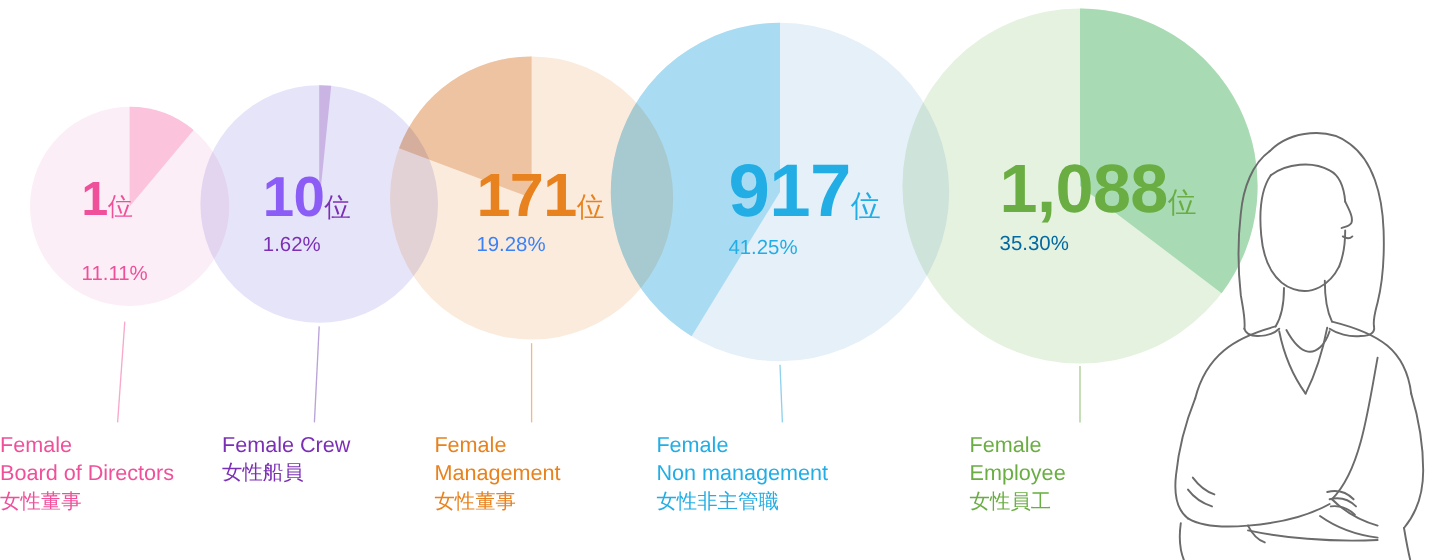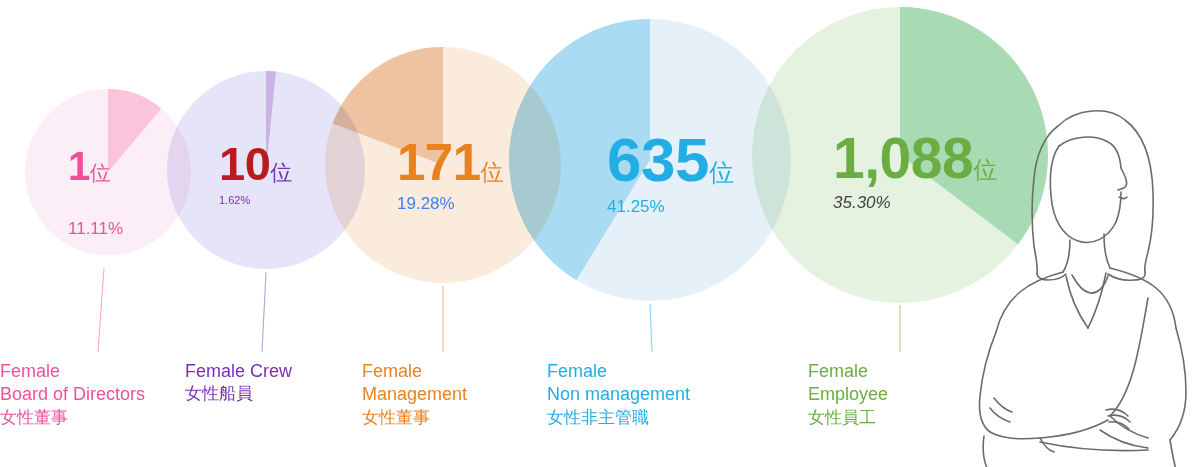--- a/index.html
+++ b/index.html
@@ -71,44 +71,44 @@
 
   <div class="valbox" style="left:68px;top:146px;">
     <div>
       <span class="num" style="font-size:40px;color:#F0509A;">1</span><span class="unit" style="font-size:21px;color:#F0509A;">位</span>
     </div>
     <div class="pct" style="font-size:17px;color:#F0509A;margin-top:33px;">11.11%</div>
   </div>
 
   <div class="valbox" style="left:219px;top:140px;">
     <div>
-      <span class="num" style="font-size:47px;color:#b91c1c;">10</span><span class="unit" style="font-size:22px;color:#7B2FB5;">位</span>
-    </div>
-    <div class="pct" style="font-size:11px;color:#7B2FB5;">1.62%</div>
+      <span class="num" style="font-size:47px;color:#8b5cf6;">10</span><span class="unit" style="font-size:22px;color:#7B2FB5;">位</span>
+    </div>
+    <div class="pct" style="font-size:17px;color:#7B2FB5;">1.62%</div>
   </div>
 
   <div class="valbox" style="left:397px;top:137px;">
     <div>
       <span class="num" style="font-size:51px;color:#E8821E;">171</span><span class="unit" style="font-size:23px;color:#E8821E;">位</span>
     </div>
     <div class="pct" style="font-size:17px;color:#3b82f6;">19.28%</div>
   </div>
 
   <div class="valbox" style="left:607px;top:129px;">
     <div>
-      <span class="num" style="font-size:62px;color:#22AEE5;">635</span><span class="unit" style="font-size:25px;color:#22AEE5;">位</span>
+      <span class="num" style="font-size:62px;color:#22AEE5;">917</span><span class="unit" style="font-size:25px;color:#22AEE5;">位</span>
     </div>
     <div class="pct" style="font-size:17px;color:#22AEE5;">41.25%</div>
   </div>
 
   <div class="valbox" style="left:833px;top:130px;">
     <div>
       <span class="num" style="font-size:57px;color:#6AAE43;">1,088</span><span class="unit" style="font-size:24px;color:#6AAE43;">位</span>
     </div>
-    <div class="pct" style="font-size:17px;color:#404040;font-style:italic;">35.30%</div>
+    <div class="pct" style="font-size:17px;color:#0369a1;">35.30%</div>
   </div>
 
   <div class="label" style="left:0px;top:360px;width:212px;color:#F0509A;">
     <div class="lab-en">Female</div>
     <div class="lab-en">Board of Directors</div>
     <div class="lab-jp">女性董事</div>
   </div>
 
   <div class="label" style="left:185px;top:360px;width:190px;color:#7B2FB5;">
     <div class="lab-en">Female Crew</div>

